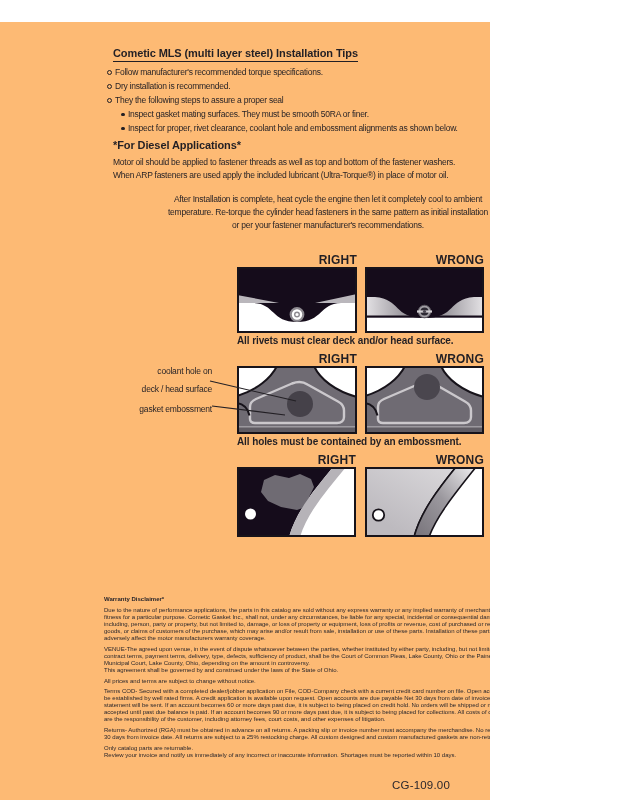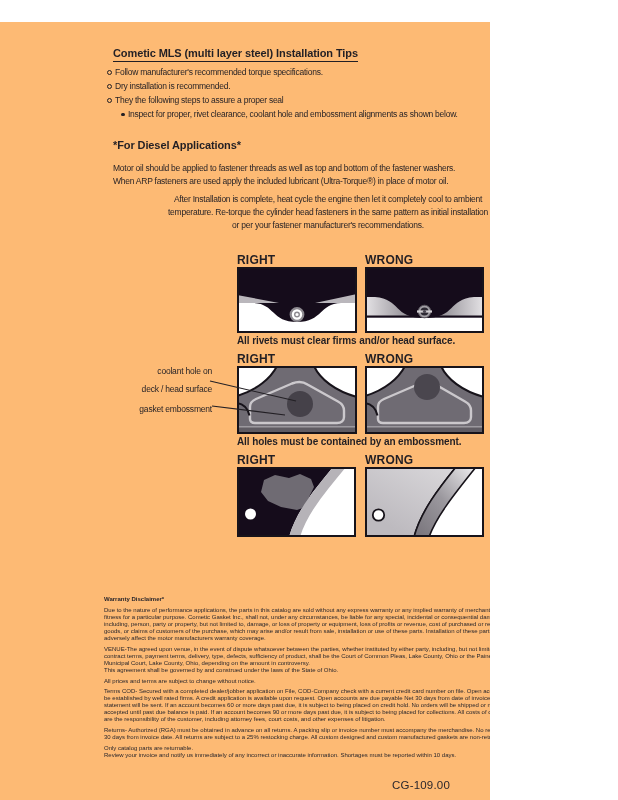--- a/index.html
+++ b/index.html
@@ -21,25 +21,25 @@
   .bullet.l2{padding-left:21px;}
   .bullet.l2::before{
     content:"";position:absolute;left:14px;top:5.5px;width:3.8px;height:3.8px;
     background:#221f24;border-radius:50%;
   }
   .h-diesel{position:absolute;left:113px;top:117px;font-size:11px;font-weight:bold;letter-spacing:-0.1px;}
   .para{
     position:absolute;left:113px;width:430px;font-size:8.5px;line-height:12.8px;
     letter-spacing:-0.25px;white-space:pre-line;
   }
-  #para1{top:140px;}
+  #para1{top:134px;}
   #para2{top:171px;text-align:center;}
   #para3{top:206px;}
 
-  .dg-h{position:absolute;font-size:12px;font-weight:bold;text-align:left;letter-spacing:0.2px;}
+  .dg-h{position:absolute;font-size:12px;font-weight:bold;text-align:right;letter-spacing:0.2px;}
   .dg{position:absolute;line-height:0;}
   .dg svg{display:block;}
   .cap{position:absolute;left:237px;font-size:10px;font-weight:bold;letter-spacing:-0.1px;line-height:11.5px;white-space:pre-line;}
   .ann{
     position:absolute;font-size:8.5px;line-height:18px;text-align:right;
     letter-spacing:-0.2px;white-space:pre-line;
   }
   #ann-coolant{left:116px;top:340px;width:96px;}
   #ann-emboss{left:110px;top:378px;width:102px;}
   #leaders{position:absolute;left:205px;top:352px;pointer-events:none;}
@@ -53,20 +53,21 @@
 <body>
 
 <div class="page">
 
   <div class="title">Cometic MLS (multi layer steel) Installation Tips</div>
 
   <div class="bullets">
     <div class="bullet l1">Follow manufacturer's recommended torque specifications.</div>
     <div class="bullet l1">Dry installation is recommended.</div>
     <div class="bullet l1">They the following steps to assure a proper seal</div>
+    <div class="bullet l2">Inspect gasket mating surfaces.  They must be smooth 50RA or finer.</div>
     <div class="bullet l2">Inspect for proper, rivet clearance, coolant hole and embossment alignments as shown below.</div>
   </div>
 
   <div class="h-diesel">*For Diesel Applications*</div>
   <div class="para" id="para1">Motor oil should be applied to fastener threads as well as top and bottom of the fastener washers.
 When ARP fasteners are used apply the included lubricant (Ultra-Torque®) in place of motor oil.</div>
   <div class="para" id="para2">After Installation is complete, heat cycle the engine then let it completely cool to ambient
 temperature. Re-torque the cylinder head fasteners in the same pattern as initial installation
 or per your fastener manufacturer's recommendations.</div>
 
@@ -101,21 +102,21 @@
       <rect x="0" y="48.5" width="119" height="2.2" fill="#150c1b"></rect>
       <rect x="0" y="50.7" width="119" height="15.3" fill="#ffffff"></rect>
       <path d="M10,30 C36,32 28,51 59.5,51 C91,51 83,32 109,30 Z" fill="#150c1b"></path>
       <circle cx="59.5" cy="44.5" r="6.3" fill="#a3a0a6" stroke="#5b575f" stroke-width="1"></circle>
       <circle cx="59.5" cy="44.5" r="4" fill="#2e2a34"></circle>
       <rect x="52" y="43.4" width="15" height="2.2" fill="#d2d0d3"></rect>
       <circle cx="59.5" cy="44.5" r="1.6" fill="#4a4650"></circle>
       <rect x="1" y="1" width="117" height="64" fill="none" stroke="#17131a" stroke-width="2"></rect>
     </svg>
   </div>
-  <div class="cap" style="top:313px;">All rivets must clear firms and/or head surface.</div>
+  <div class="cap" style="top:313px;">All rivets must clear deck and/or head surface.</div>
 
   <div class="dg-h" style="left:237px;top:330px;width:120px;">RIGHT</div>
   <div class="dg-h" style="left:365px;top:330px;width:119px;">WRONG</div>
 
   <div class="dg" style="left:237px;top:344px;">
     <svg width="120" height="68" viewBox="0 0 120 68">
       <rect x="0" y="0" width="120" height="68" fill="#6f6b73"></rect>
       <path d="M0,0 L40,0 C34,12 20,24 0,30 Z" fill="#ffffff" stroke="#17131a" stroke-width="2"></path>
       <path d="M120,0 L77,0 C83,13 98,25 120,31 Z" fill="#ffffff" stroke="#17131a" stroke-width="2"></path>
       <path d="M13,53 L13,41 C13,37 15.5,34.5 19,33 L55,17.5 C60.5,15.5 66,15.5 70.5,18.5 L101,35.5 C105.5,38 107,41 107,44.5 L107,51 C107,54.5 104.5,57 100,57 L18,57 C14.5,57 13,55 13,53 Z" fill="none" stroke="#cbc8cc" stroke-width="2.4"></path>

